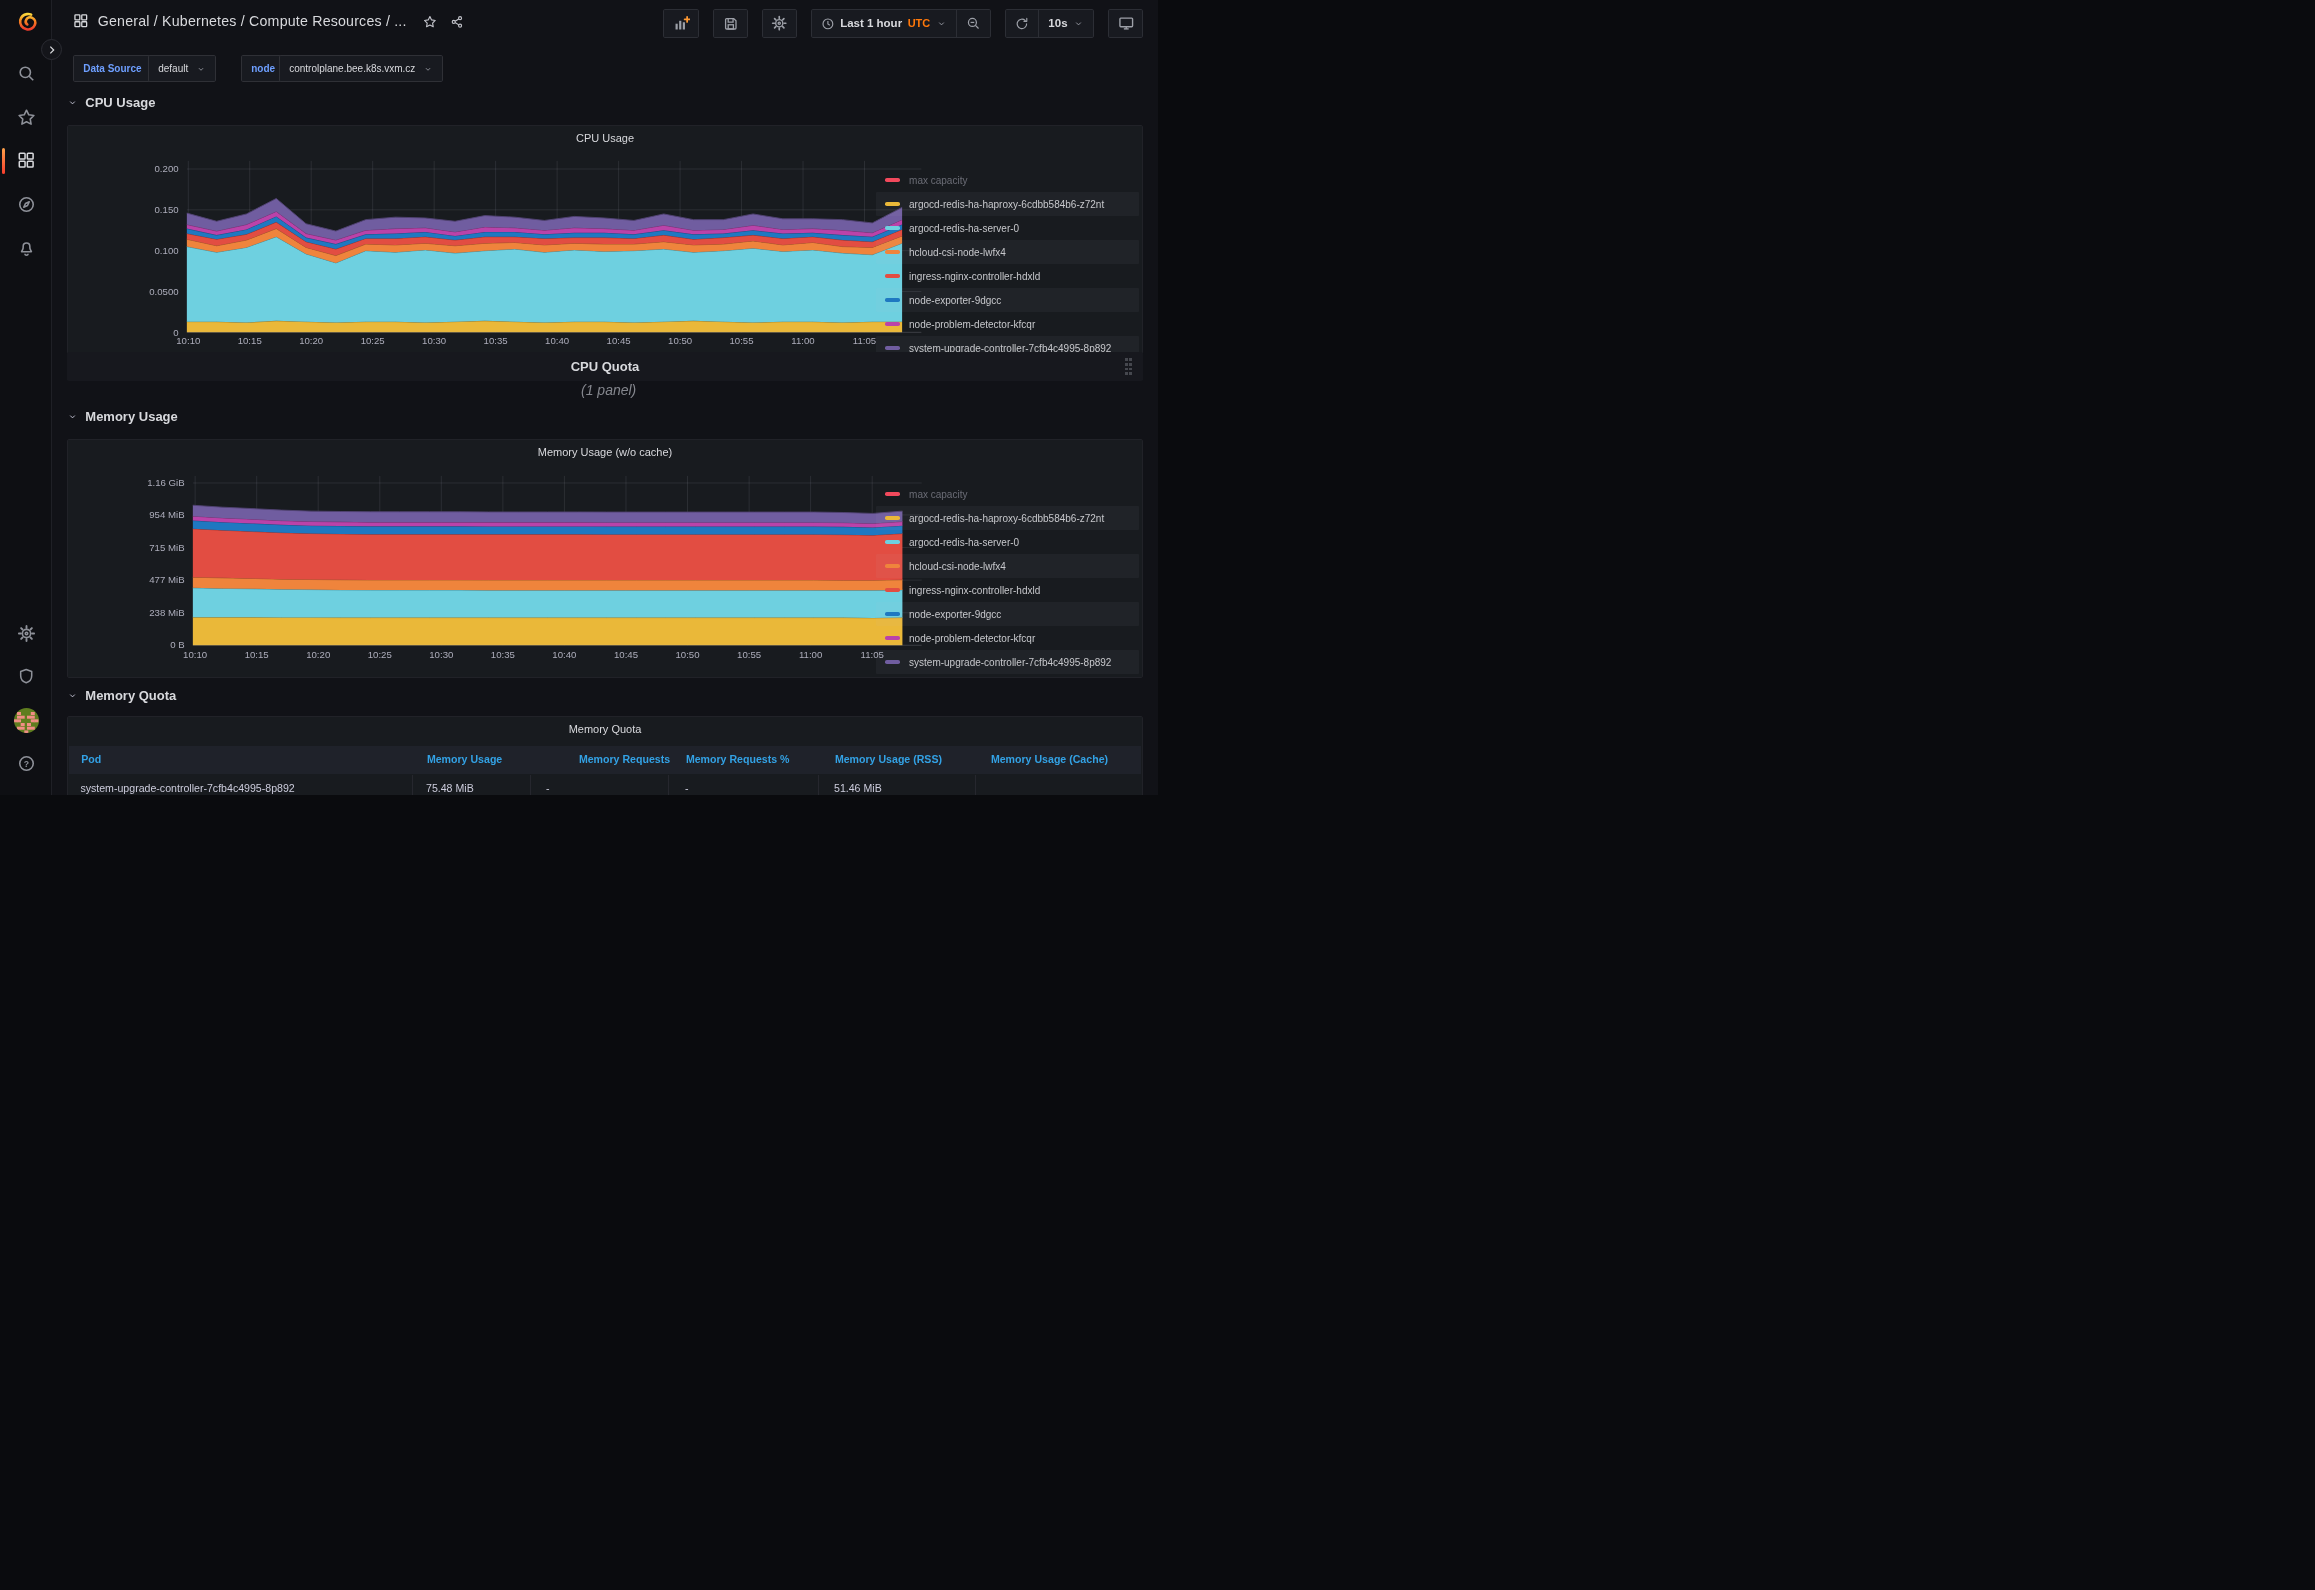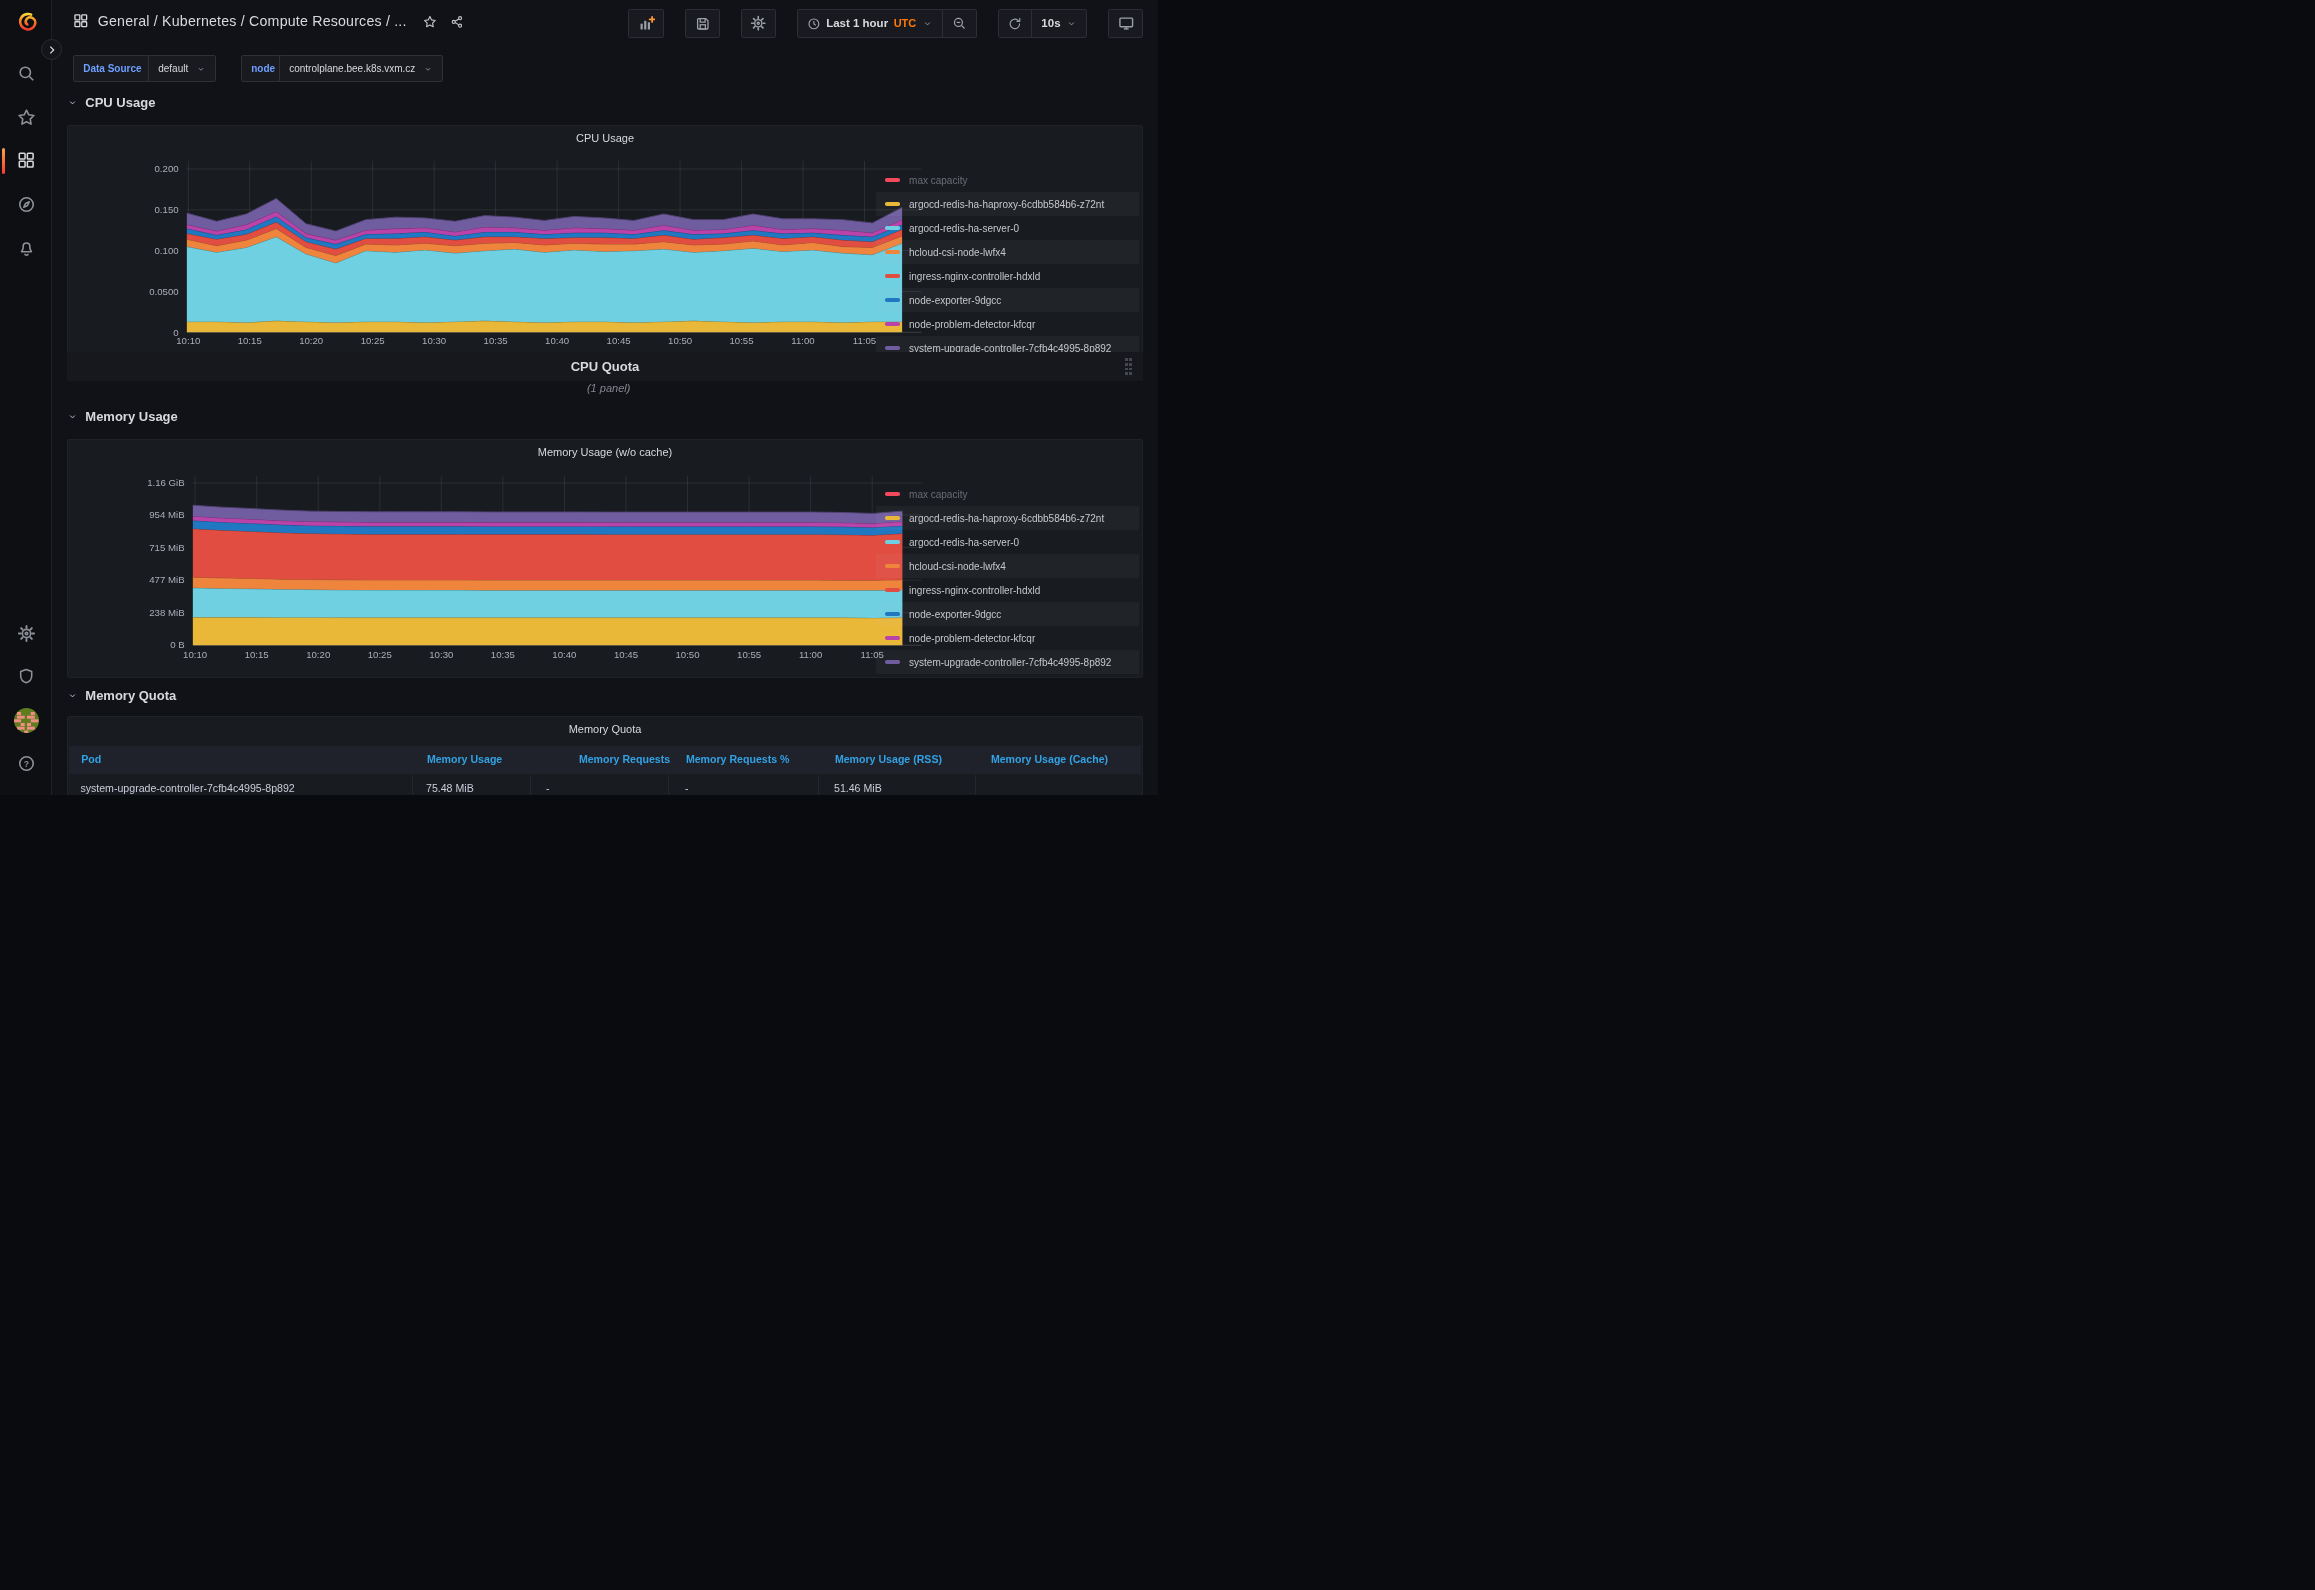--- a/index.html
+++ b/index.html
@@ -19,21 +19,21 @@
                 background:linear-gradient(to bottom,#ffa24a,#f53c2c); }
   #expand-btn { position:absolute; left:41px; top:39px; width:21px; height:21px; border-radius:50%;
                 background:#14151a; border:0.9px solid #2b2c33; z-index:6; display:flex; align-items:center;
                 justify-content:center; cursor:pointer; padding:0; }
 
   
   #topbar { position:absolute; left:52px; top:0; right:0; height:50px; }
   #breadcrumb { position:absolute; left:21px; top:13px; display:flex; gap:9.2px; cursor:pointer; }
   #breadcrumb-text { font-size:14.2px; font-weight:500; color:#d8d9dd; letter-spacing:0.2px; }
   .crumb-icon-btn { background:none; border:none; cursor:pointer; padding:1.8px; display:flex; }
-  #topbar-actions { position:absolute; right:14.7px; top:9.2px; height:28.5px; display:flex; align-items:stretch; gap:21px; }
+  #topbar-actions { position:absolute; right:14.7px; top:9.2px; height:28.5px; display:flex; align-items:stretch; gap:14px; }
   .tb-btn { background:#181a20; border:0.9px solid #2c2e35; border-radius:1.8px; display:flex; align-items:center;
             justify-content:center; cursor:pointer; color:#d8d9dd; padding:0 8.3px; }
   .tb-group { display:flex; align-items:stretch; background:#181a20; border:0.9px solid #2c2e35; border-radius:1.8px; }
   .tb-seg { display:flex; align-items:center; gap:5.5px; padding:0 9.2px; cursor:pointer; }
   .tb-seg + .tb-seg { border-left:0.9px solid #2c2e35; }
   .tb-time-label { font-size:11.5px; font-weight:700; color:#d8d9dd; }
   .tb-utc { font-size:11px; font-weight:700; color:#ff780a; }
   .tb-refresh-label { font-size:11.5px; font-weight:700; color:#d8d9dd; }
   .tb-btn svg, .tb-seg svg { stroke:#9da0a8; fill:none; stroke-width:2; }
 
@@ -41,21 +41,21 @@
   #varbar { position:absolute; left:52px; top:55px; right:0; height:27px; }
   .var-chip { position:absolute; top:0; height:27px; display:flex; align-items:center; padding:0 9.2px;
               background:#181a20; border:0.9px solid #2f3036; border-radius:1.8px; font-size:10px; }
   .var-label { color:#6e9fff; font-weight:700; cursor:default; }
   .var-value { color:#d8d9dd; gap:7.3px; cursor:pointer; }
   .var-value svg { stroke:#9da0a8; fill:none; stroke-width:2; }
 
   
   .section-header { position:absolute; left:67px; display:flex; align-items:center; gap:7.3px; cursor:pointer; height:22px; }
   .section-title { font-size:13px; font-weight:700; color:#d8d9dd; }
-  .section-meta { font-size:11px; font-style:italic; color:#85878e; margin-left:7.3px; }
+  .section-meta { font-size:14px; font-style:italic; color:#85878e; margin-left:7.3px; }
   .section-header svg { stroke:#ccccdc; fill:none; stroke-width:2; }
   #sec-cpu-quota { left:67px; width:1076px; background:#17181e; border-radius:1.8px; height:28.5px; }
   .drag-handle { position:absolute; right:7.3px; top:6.4px; width:11px; height:15.6px; cursor:grab;
                  display:grid; grid-template-columns:2.8px 2.8px; grid-auto-rows:2.8px; gap:1.8px; }
   .drag-handle i { background:#45474e; display:block; }
 
   
   .panel { position:absolute; left:67px; width:1076px; background:#181b1f; border:0.9px solid #212228; border-radius:1.8px; }
   .panel-title { position:absolute; left:0; right:0; top:5.5px; text-align:center; font-size:11px; font-weight:500;
                  color:#d8d9dd; cursor:pointer; }

